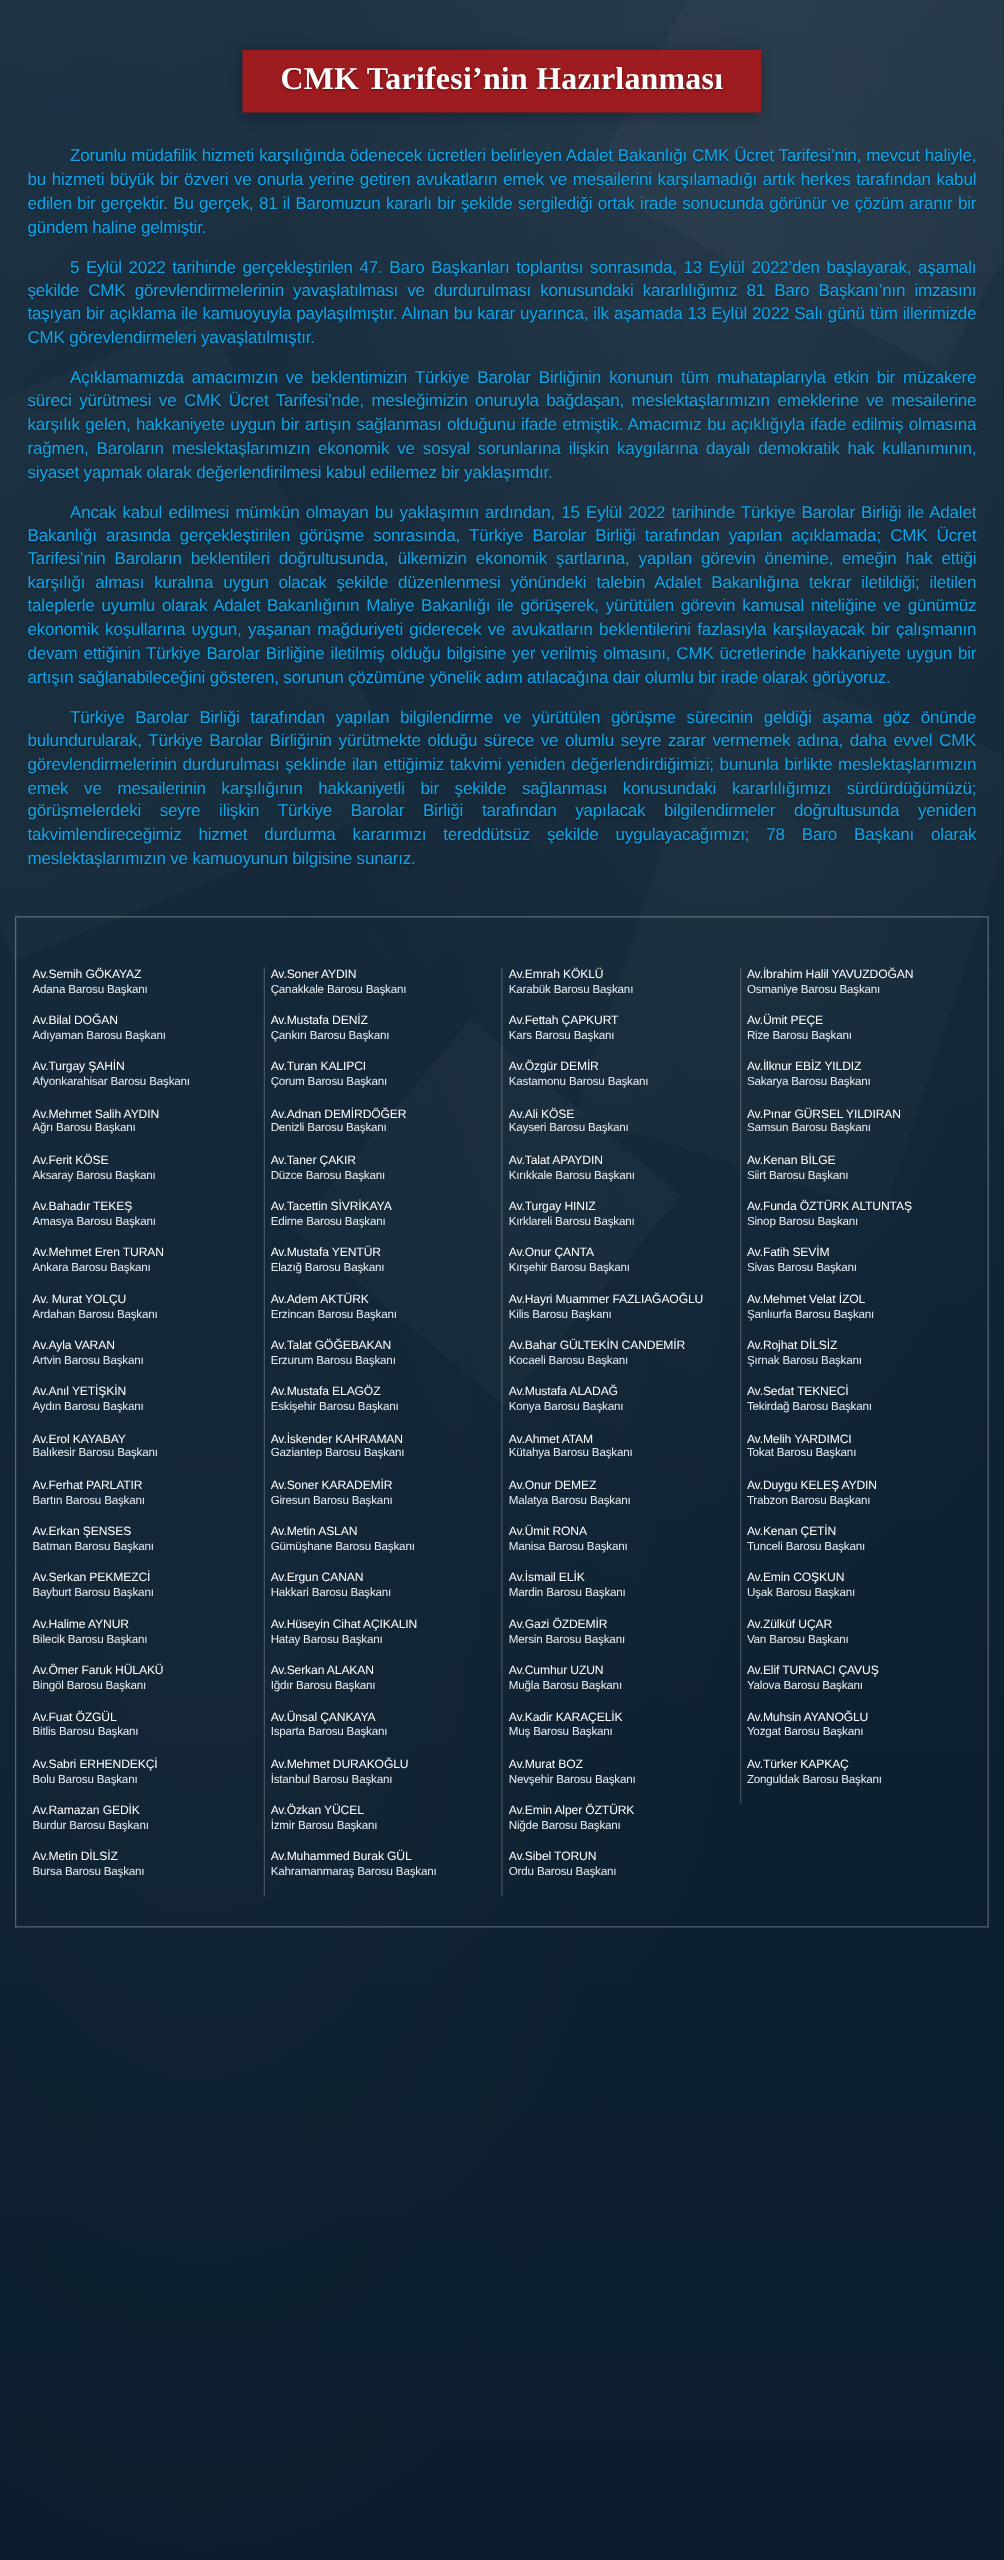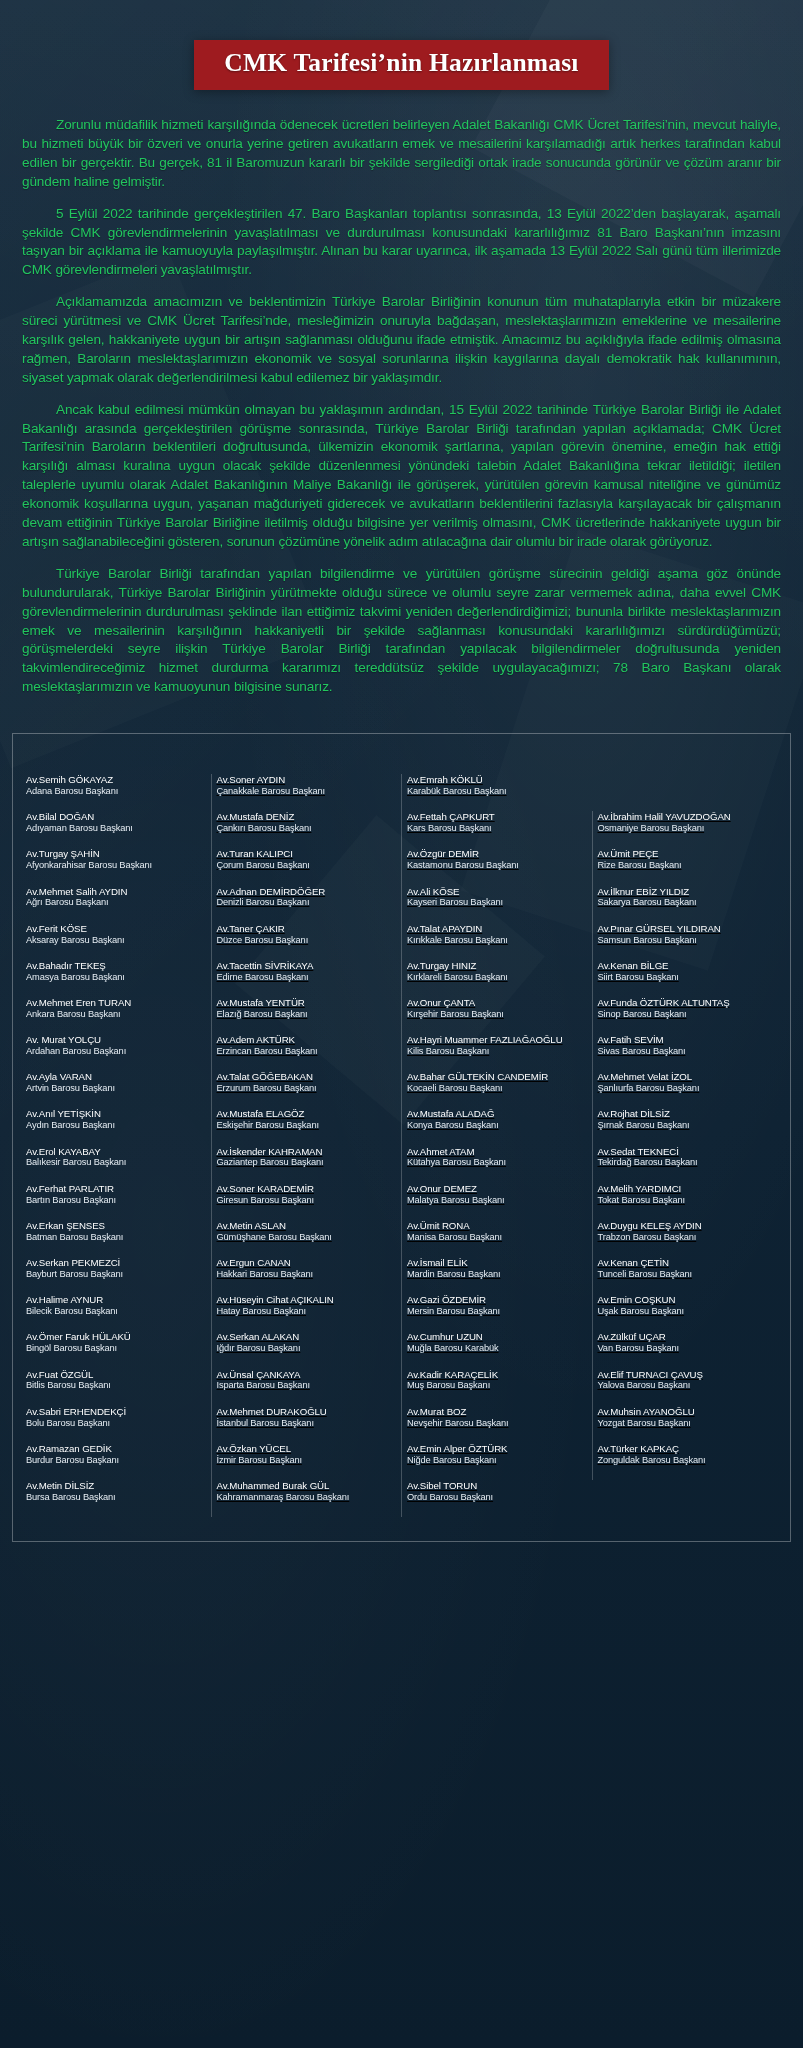--- a/index.html
+++ b/index.html
@@ -63,48 +63,48 @@
     letter-spacing: 0.2px;
     white-space: nowrap;
     text-shadow: 0 1px 2px rgba(0,0,0,0.45);
   }
 
   
   .body-copy {
     padding: 10px 22px 0 22px;
   }
   .para {
-    color: #22c55e;
+    color: #0ea5e9;
     font-size: 13.6px;
     line-height: 1.39;
     text-align: justify;
     text-indent: 34px;
     margin-bottom: 13px;
     letter-spacing: -0.15px;
     text-shadow: 0 1px 1px rgba(0,0,0,0.35);
   }
 
   
   .sig-panel {
     margin: 36px 12px 14px 12px;
     border: 1px solid rgba(255,255,255,0.30);
     padding: 40px 8px 24px 8px;
     position: relative;
   }
   .sig-grid {
     display: flex;
     gap: 0;
-    align-items: center;
+    align-items: flex-start;
   }
   .sig-col {
     flex: 1 1 0;
     padding: 0 5px;
     min-width: 0;
   }
-  .sig-col + .sig-col { border-left: 1px solid rgba(255,255,255,0.22); text-decoration: underline; }
+  .sig-col + .sig-col { border-left: 1px solid rgba(255,255,255,0.22); }
 
   .sig-entry { margin-bottom: 14px; }
   .sig-name {
     color: #ffffff;
     font-size: 9.7px;
     font-weight: normal;
     line-height: 1.22;
     letter-spacing: -0.1px;
     white-space: nowrap;
   }
@@ -364,21 +364,21 @@
           <div class="sig-entry">
             <div class="sig-name">Av.İsmail ELİK</div>
             <div class="sig-role">Mardin Barosu Başkanı</div>
           </div>
           <div class="sig-entry">
             <div class="sig-name">Av.Gazi ÖZDEMİR</div>
             <div class="sig-role">Mersin Barosu Başkanı</div>
           </div>
           <div class="sig-entry">
             <div class="sig-name">Av.Cumhur UZUN</div>
-            <div class="sig-role">Muğla Barosu Karabük</div>
+            <div class="sig-role">Muğla Barosu Başkanı</div>
           </div>
           <div class="sig-entry">
             <div class="sig-name">Av.Kadir KARAÇELİK</div>
             <div class="sig-role">Muş Barosu Başkanı</div>
           </div>
           <div class="sig-entry">
             <div class="sig-name">Av.Murat BOZ</div>
             <div class="sig-role">Nevşehir Barosu Başkanı</div>
           </div>
           <div class="sig-entry">

